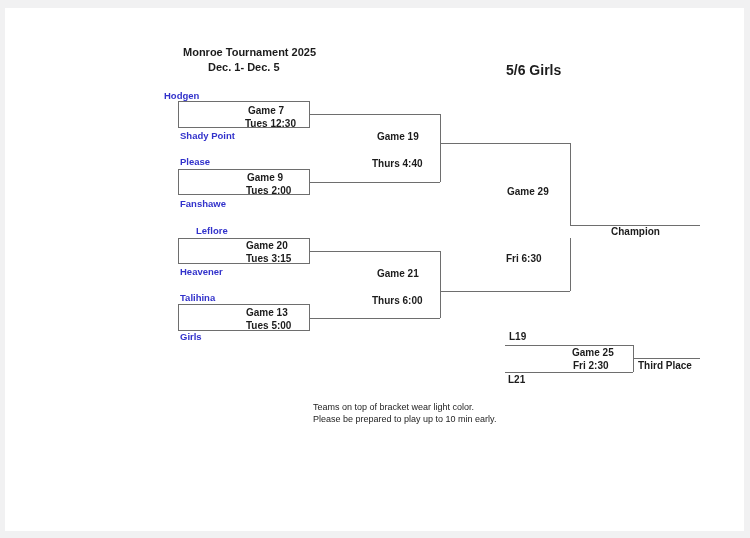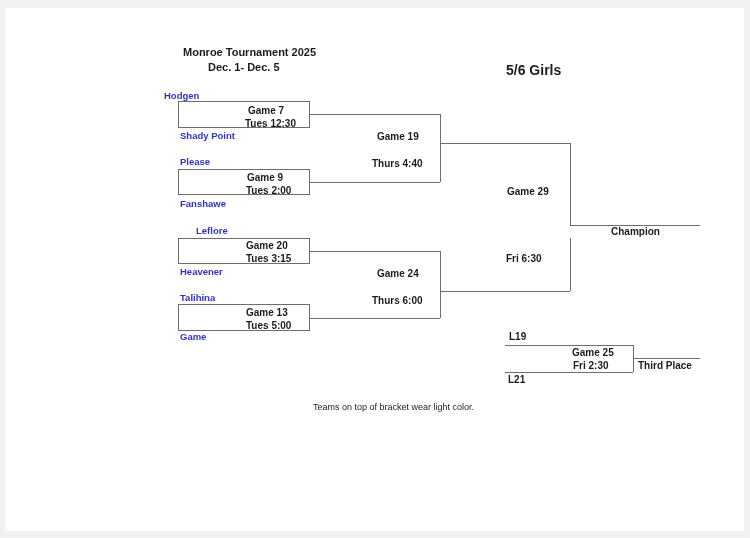--- a/index.html
+++ b/index.html
@@ -30,21 +30,21 @@
   <div class="t title" style="left:208px;top:61px">Dec. 1- Dec. 5</div>
   <div class="t" style="left:506px;top:65px;font-size:14px">5/6 Girls</div>
 
   <div class="t team" style="left:164px;top:91px">Hodgen</div>
   <div class="t team" style="left:180px;top:131px">Shady Point</div>
   <div class="t team" style="left:180px;top:157px">Please</div>
   <div class="t team" style="left:180px;top:199px">Fanshawe</div>
   <div class="t team" style="left:196px;top:226px">Leflore</div>
   <div class="t team" style="left:180px;top:267px">Heavener</div>
   <div class="t team" style="left:180px;top:293px">Talihina</div>
-  <div class="t team" style="left:180px;top:332px">Game</div>
+  <div class="t team" style="left:180px;top:332px">Girls</div>
 
   <div class="box" style="left:178px;top:101px;width:132px;height:27px"></div>
   <div class="box" style="left:178px;top:169px;width:132px;height:26px"></div>
   <div class="box" style="left:178px;top:238px;width:132px;height:26px"></div>
   <div class="box" style="left:178px;top:304px;width:132px;height:27px"></div>
 
   <div class="t" style="left:248px;top:106px">Game 7</div>
   <div class="t" style="left:245px;top:119px">Tues 12:30</div>
   <div class="t" style="left:247px;top:173px">Game 9</div>
   <div class="t" style="left:246px;top:186px">Tues 2:00</div>
@@ -58,21 +58,21 @@
   <div class="vl" style="left:440px;top:114px;height:68px"></div>
   <div class="hl" style="left:440px;top:143px;width:130px"></div>
 
   <div class="hl" style="left:310px;top:251px;width:130px"></div>
   <div class="hl" style="left:310px;top:318px;width:130px"></div>
   <div class="vl" style="left:440px;top:251px;height:67px"></div>
   <div class="hl" style="left:440px;top:291px;width:130px"></div>
 
   <div class="t" style="left:377px;top:132px">Game 19</div>
   <div class="t" style="left:372px;top:159px">Thurs 4:40</div>
-  <div class="t" style="left:377px;top:269px">Game 24</div>
+  <div class="t" style="left:377px;top:269px">Game 21</div>
   <div class="t" style="left:372px;top:296px">Thurs 6:00</div>
 
   <div class="vl" style="left:570px;top:143px;height:82px"></div>
   <div class="hl" style="left:570px;top:225px;width:130px"></div>
   <div class="vl" style="left:570px;top:238px;height:53px"></div>
 
   <div class="t" style="left:507px;top:187px">Game 29</div>
   <div class="t" style="left:506px;top:254px">Fri 6:30</div>
   <div class="t" style="left:611px;top:227px">Champion</div>
 
@@ -80,13 +80,14 @@
   <div class="t" style="left:508px;top:375px">L21</div>
   <div class="hl" style="left:505px;top:345px;width:128px"></div>
   <div class="hl" style="left:505px;top:372px;width:128px"></div>
   <div class="vl" style="left:633px;top:345px;height:27px"></div>
   <div class="hl" style="left:633px;top:358px;width:67px"></div>
   <div class="t" style="left:572px;top:348px">Game 25</div>
   <div class="t" style="left:573px;top:361px">Fri 2:30</div>
   <div class="t" style="left:638px;top:361px">Third Place</div>
 
   <div class="t note" style="left:313px;top:402px">Teams on top of bracket wear light color.</div>
+  <div class="t note" style="left:313px;top:414px">Please be prepared to play up to 10 min early.</div>
 </div>
 
 </body></html>

